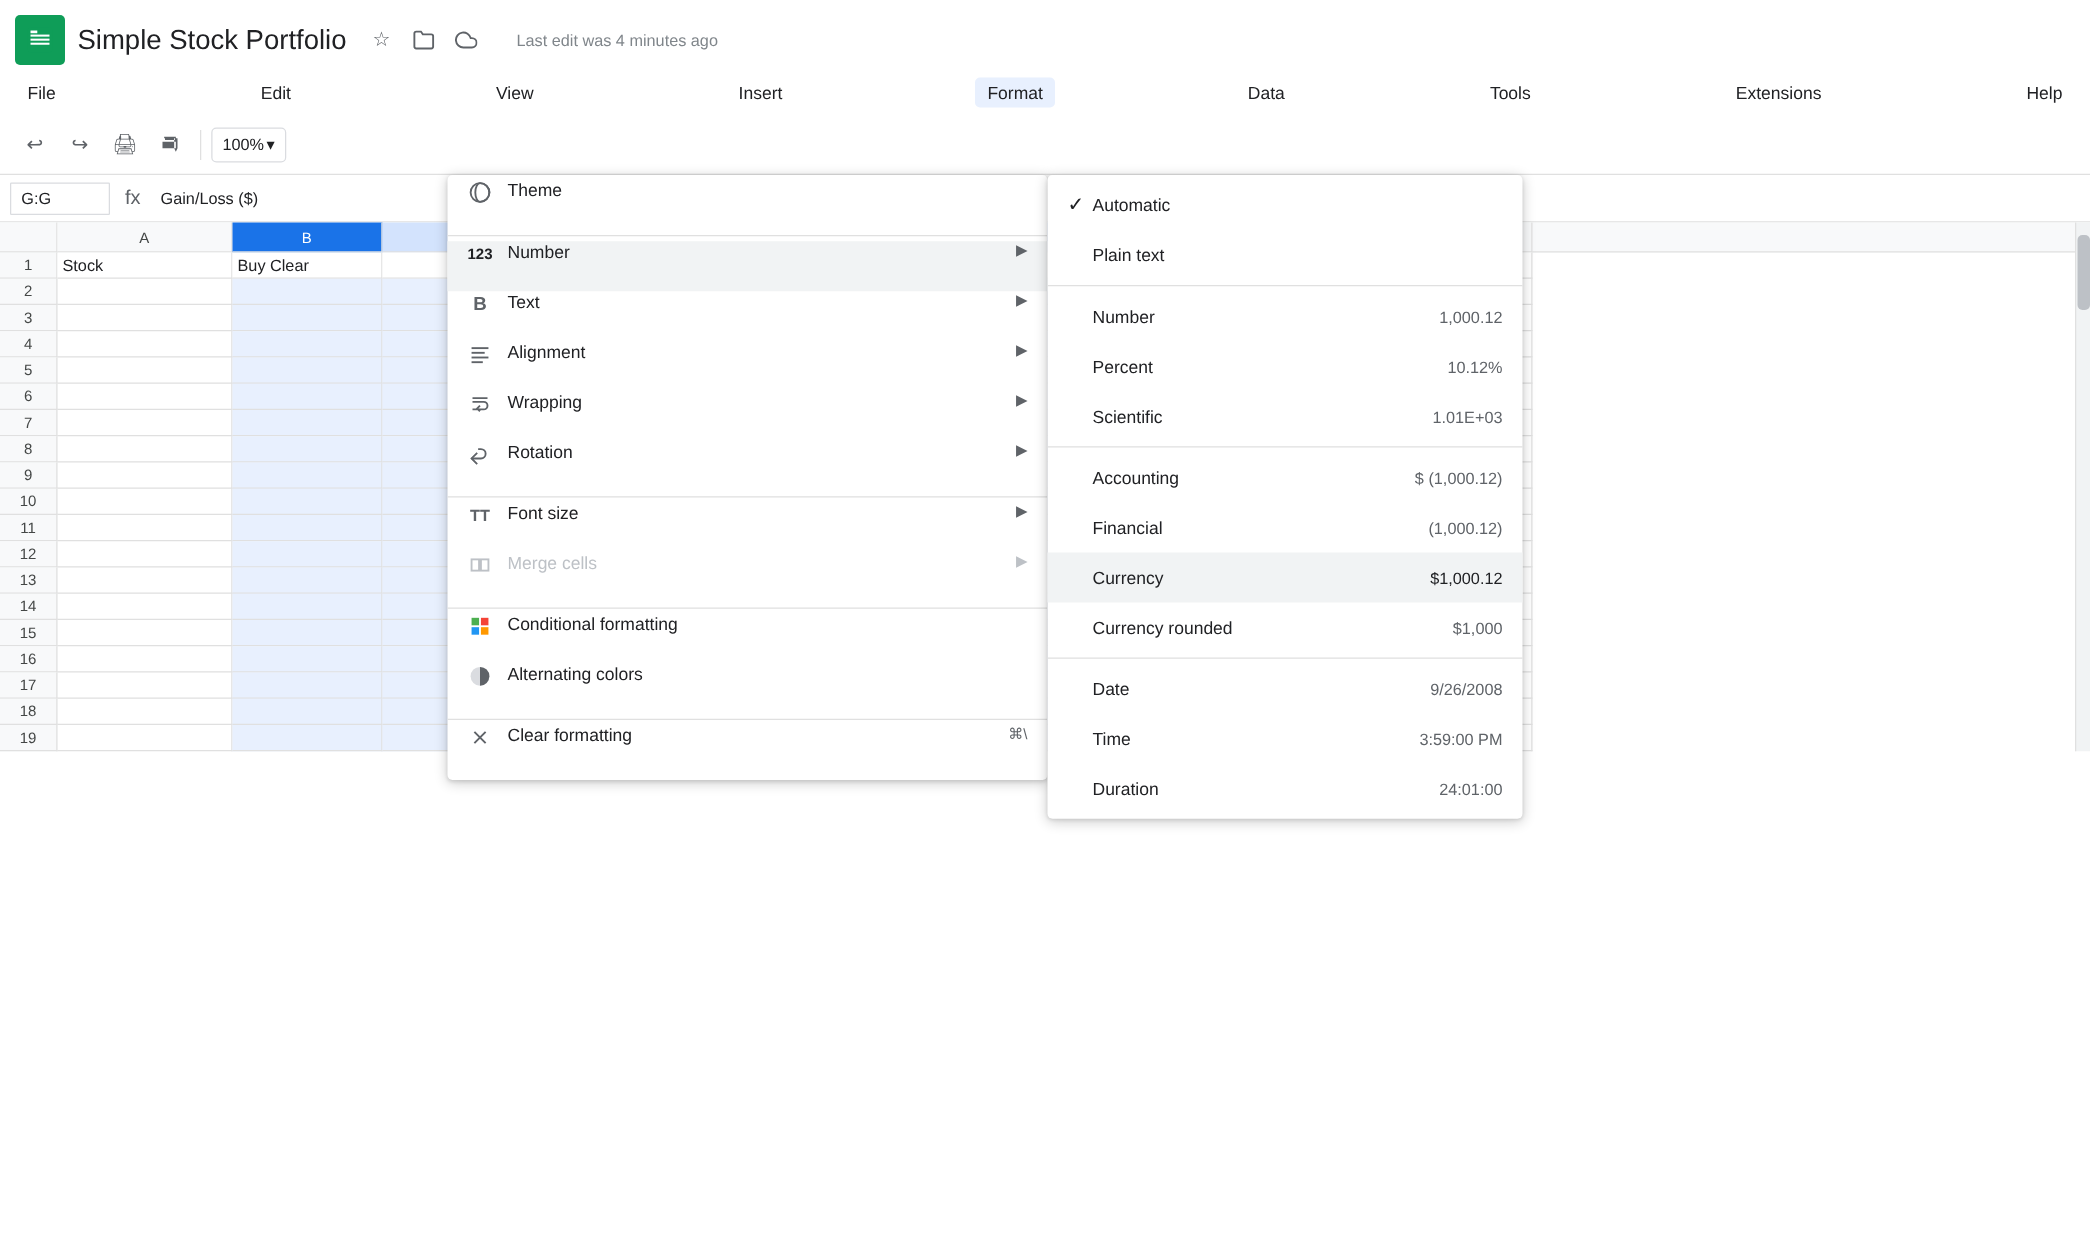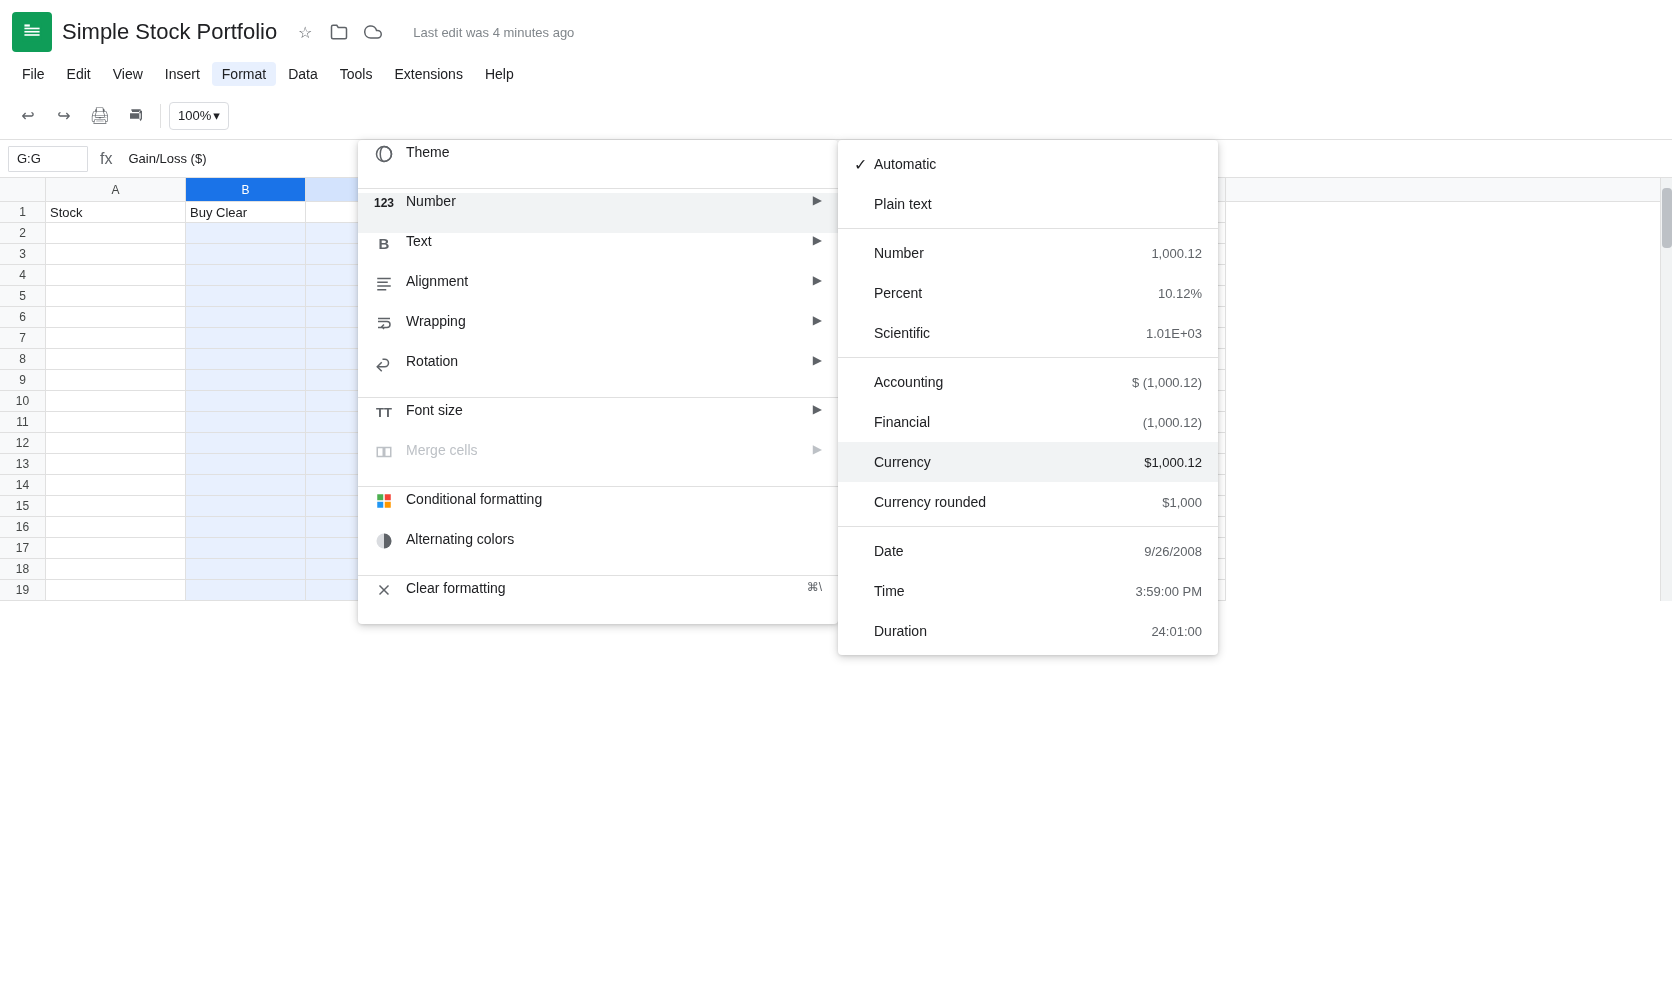--- a/index.html
+++ b/index.html
@@ -43,20 +43,21 @@
       font-size: 13px;
     }
 
     
     .menu-bar {
       display: flex;
       align-items: center;
       padding: 0 12px;
       height: 36px;
       gap: 2px;
+      justify-content: space-between;
     }
     .menu-item {
       padding: 4px 10px;
       border-radius: 4px;
       cursor: pointer;
       font-size: 14px;
       color: #202124;
     }
     .menu-item.format-active { background: #e8f0fe; }
 

